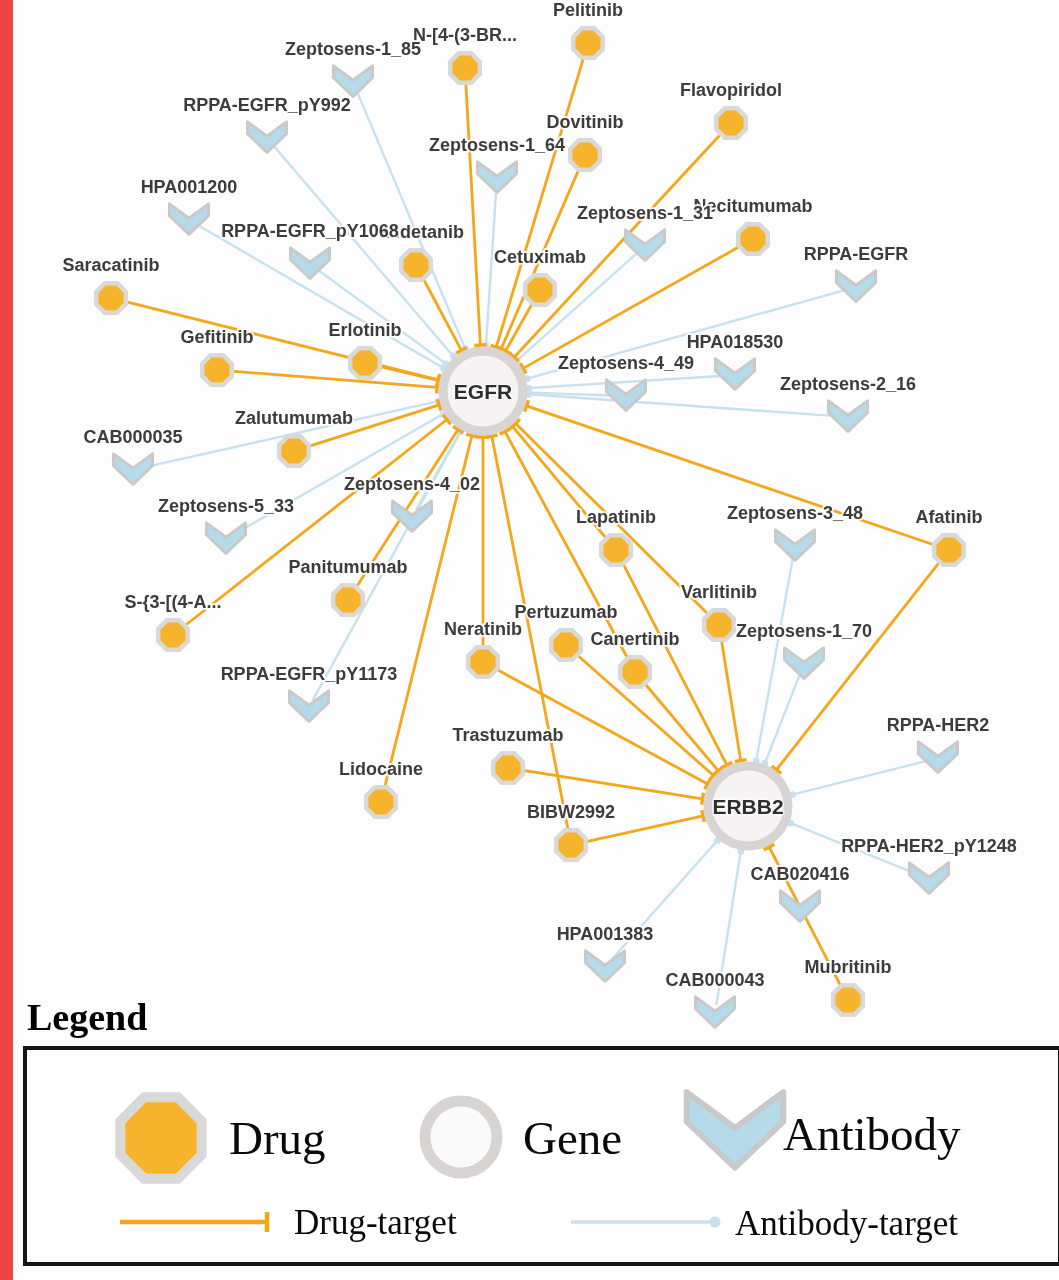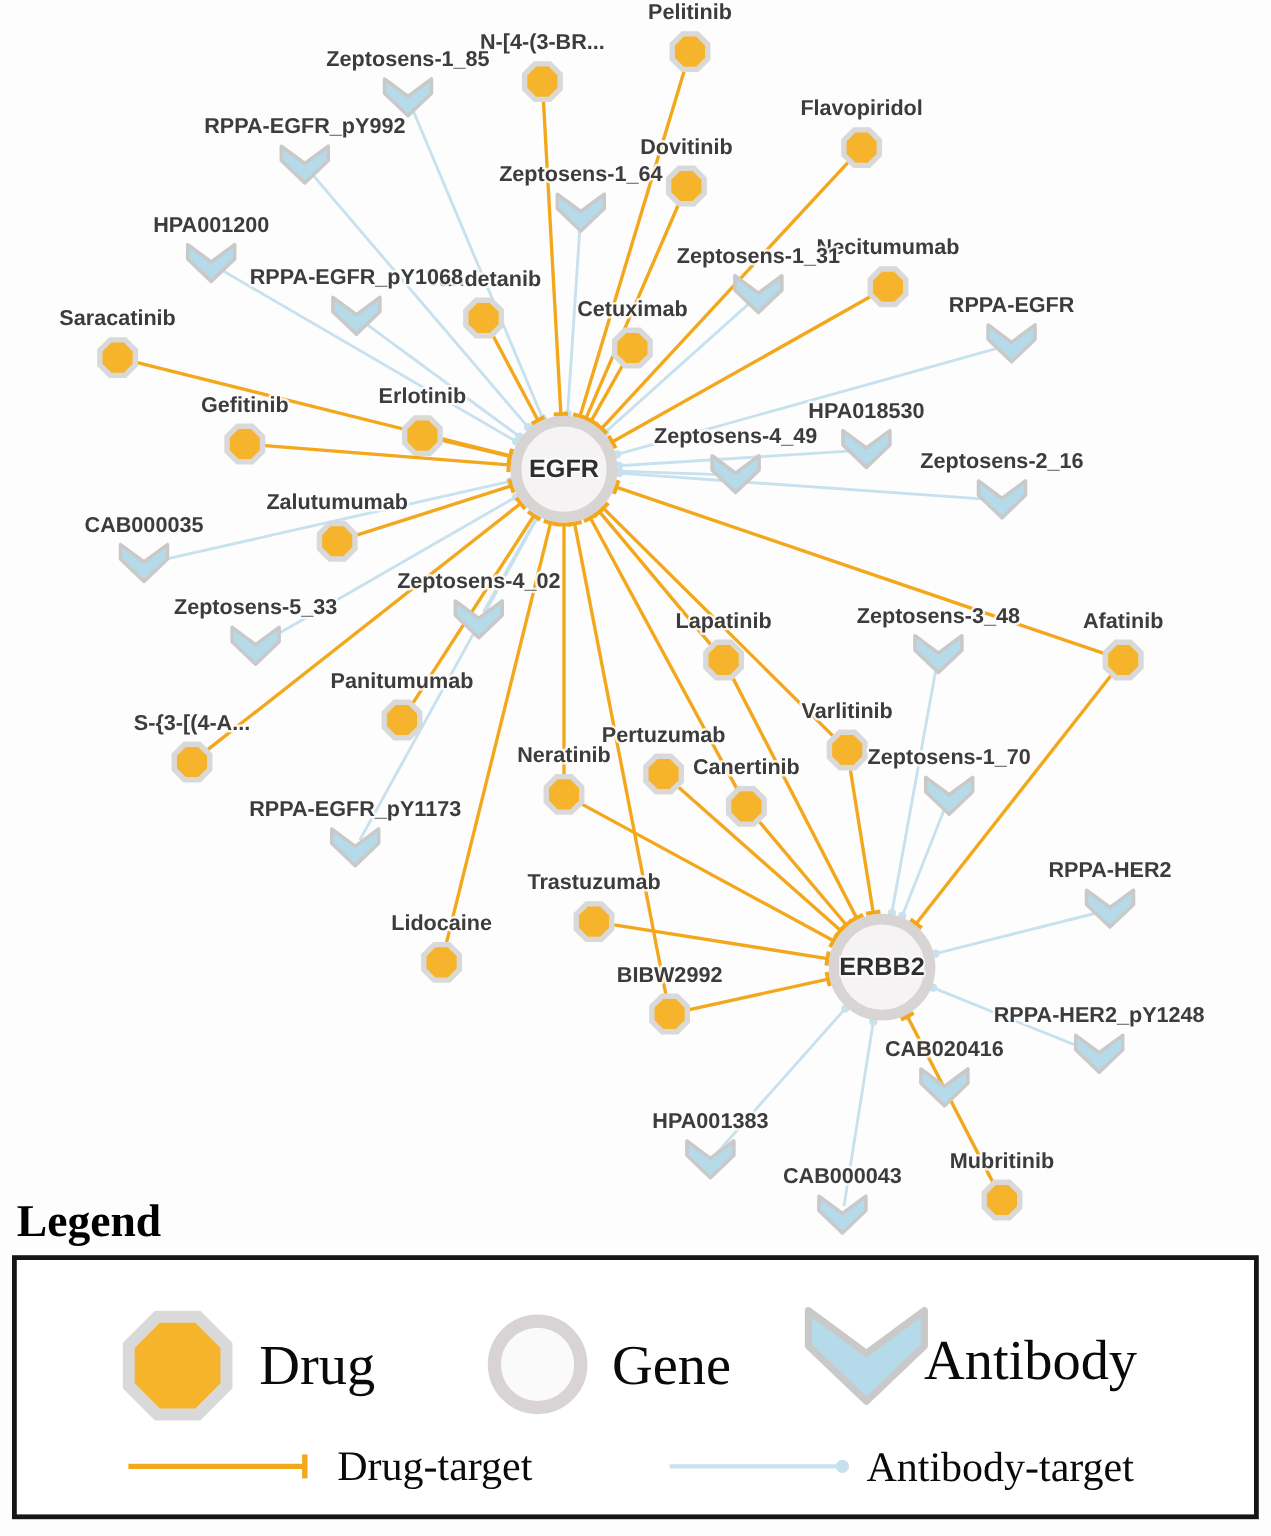--- a/index.html
+++ b/index.html
@@ -1,16 +1,16 @@
 <!DOCTYPE html>
 <html style="--drug-fill: #f6b42d; --drug-ring: #d9d9d9; --gene-fill: #f5f3f3; --gene-ring: #d8d4d4; --antibody-fill: #b5dbea; --antibody-ring: #c9c9c9; --drug-edge: #f3a71b; --antibody-edge: #c6e0ee; --label: #3c3c3c;"><head>
 <meta charset="utf-8">
 <style>
   html,body{margin:0;padding:0;background:#ffffff;}
-  .stage{width:936px;height:1280px;position:relative;background:#ef4444;font-family:"Liberation Sans",sans-serif;}
+  .stage{width:936px;height:1280px;position:relative;background:#ef4444;font-family:"Liberation Sans",sans-serif;padding-left:13px;}
   svg{display:block;background:#fdfdfd;}
 
   
   .edge-drug{stroke:var(--drug-edge);stroke-width:2.8;fill:none;}
   .edge-ab{stroke:var(--antibody-edge);stroke-width:2.4;fill:none;opacity:.95;}
   .tee-mark{stroke:var(--drug-edge);stroke-width:3.4;fill:none;}
   .dot-mark{fill:var(--antibody-edge);}
 
   
   .drug-shape{fill:var(--drug-fill);stroke:var(--drug-ring);stroke-width:4.5;}

